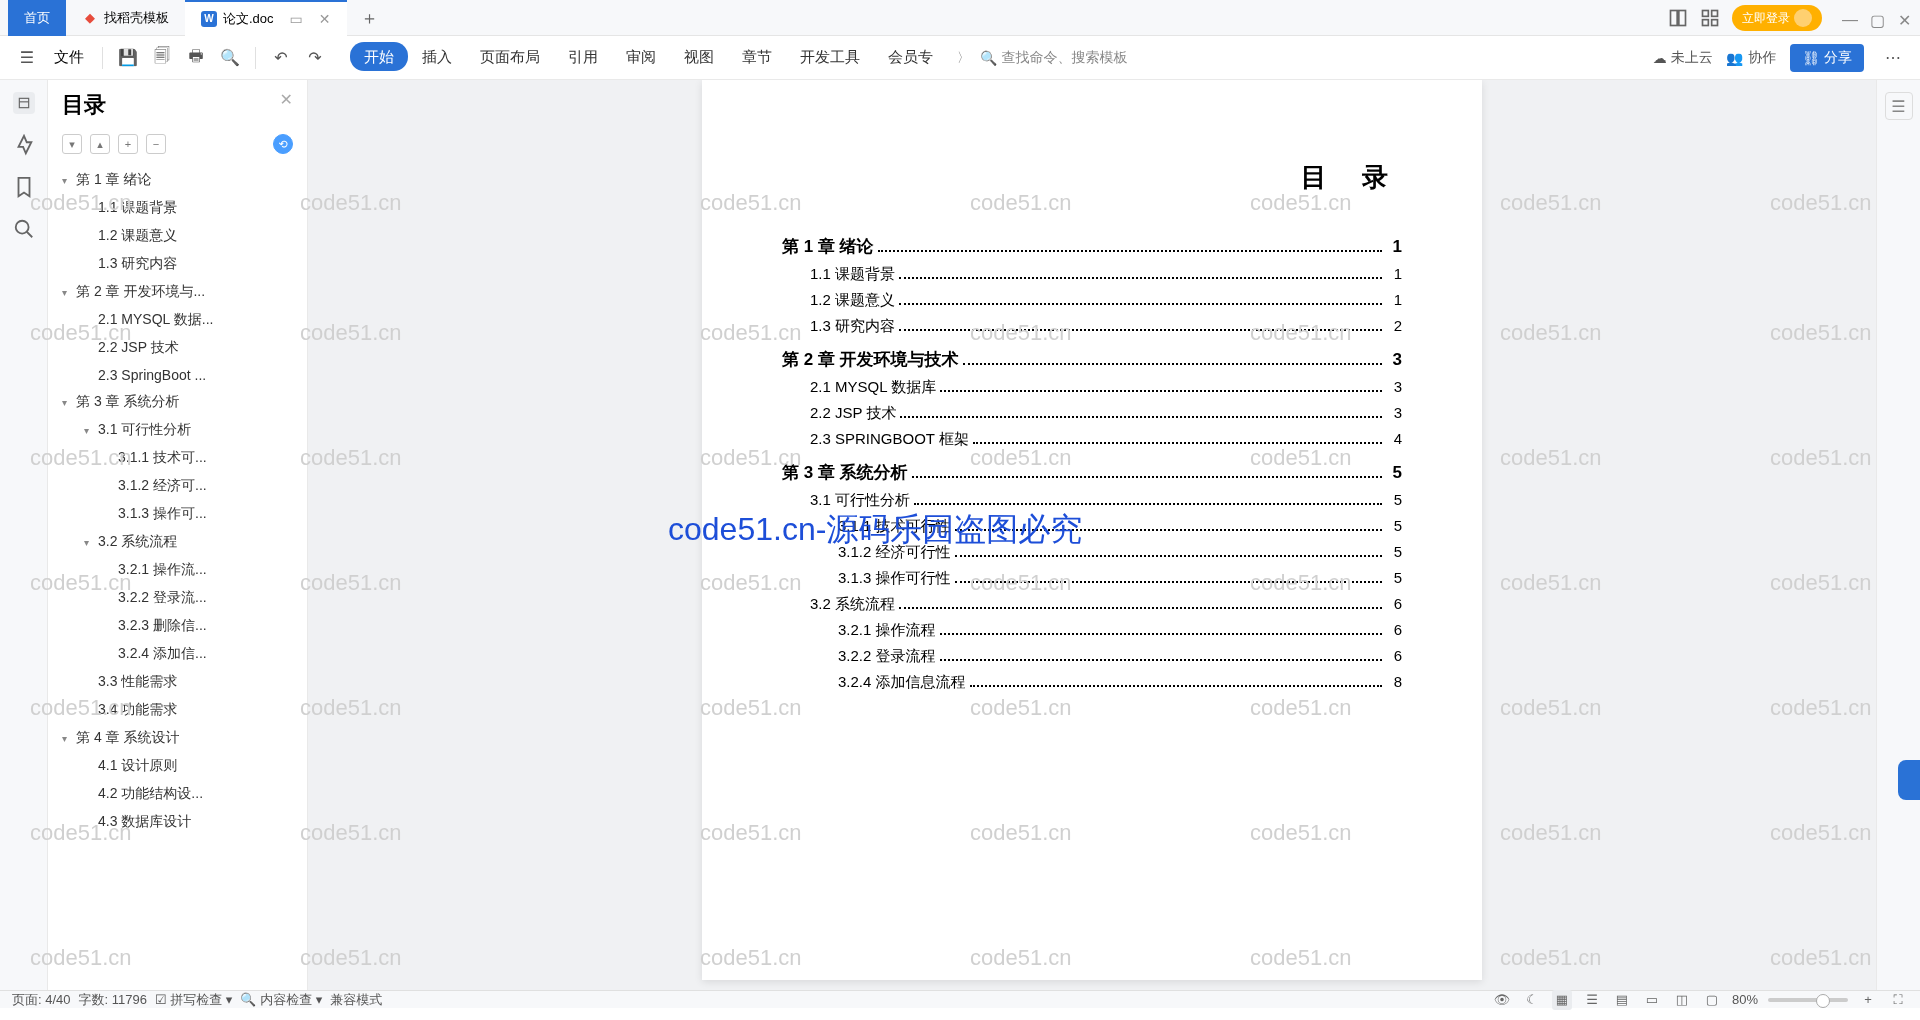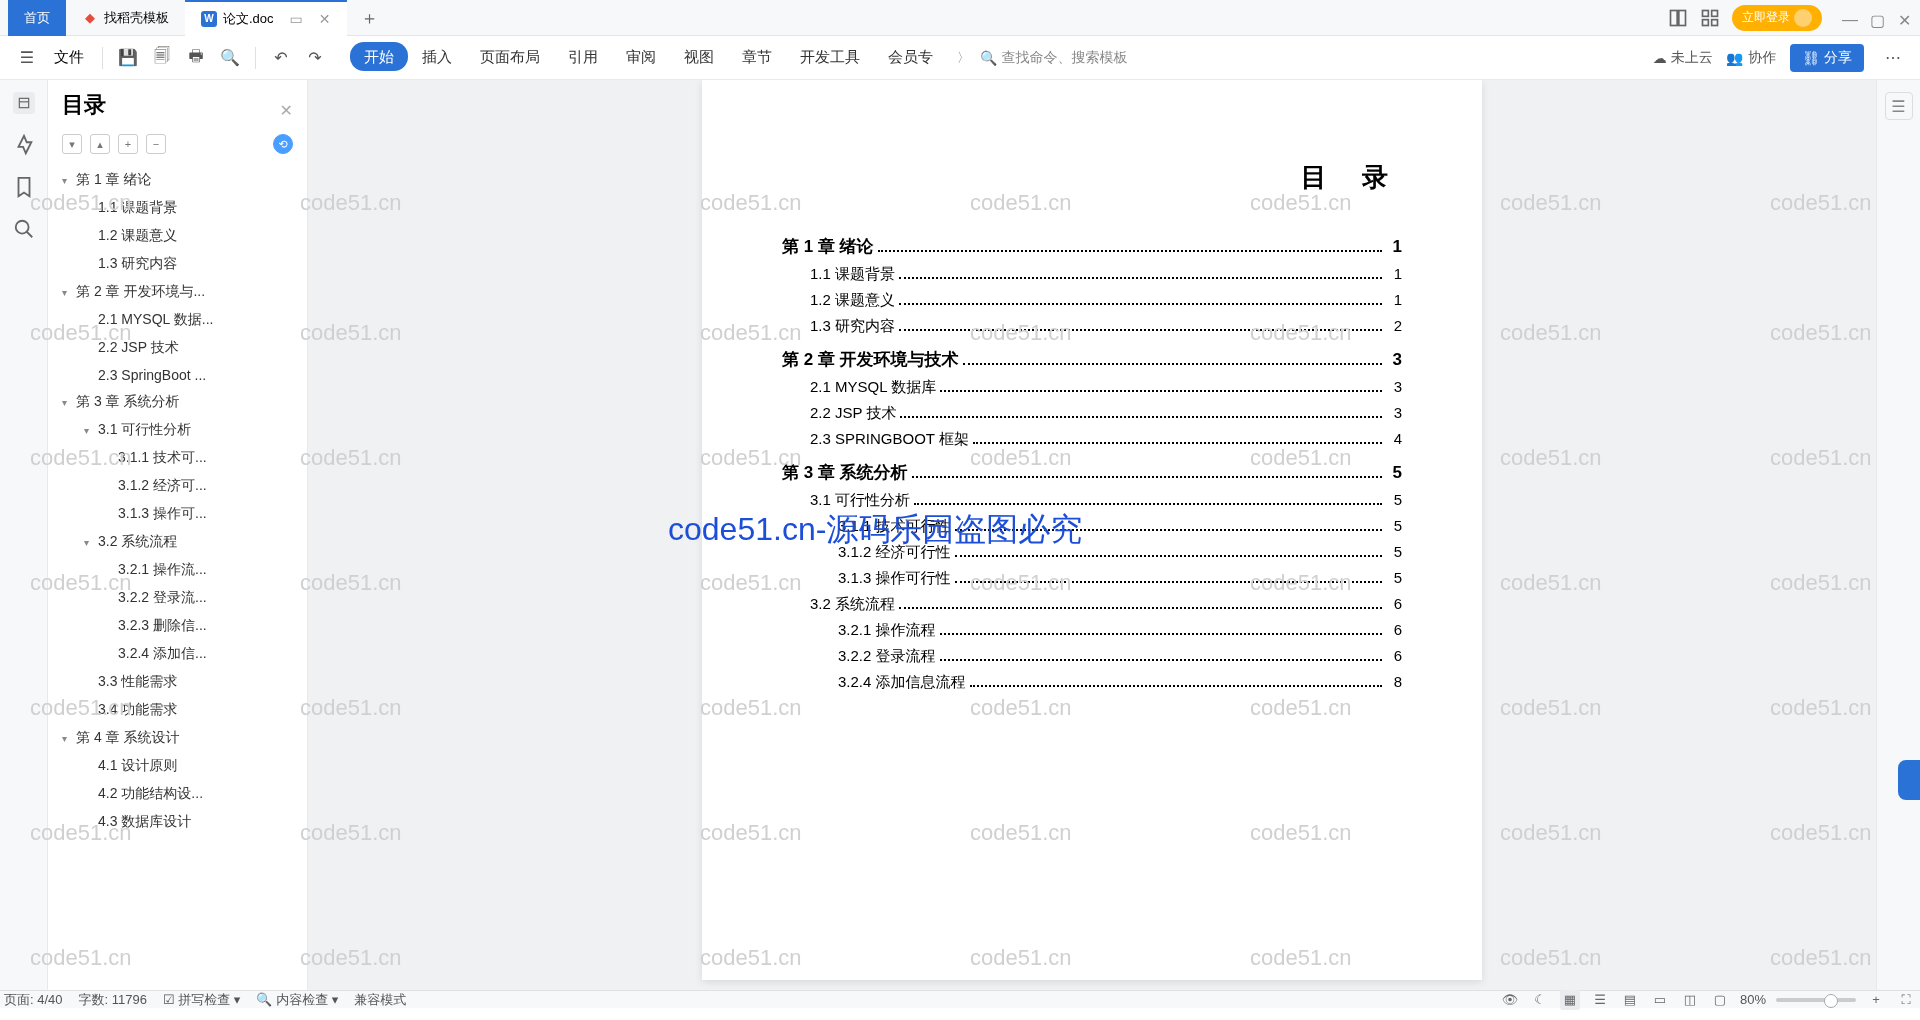--- a/index.html
+++ b/index.html
@@ -8,21 +8,21 @@
 
 .titlebar { height: 36px; background: #f7f8fa; display: flex; align-items: center; padding: 0 8px; border-bottom: 1px solid #e5e5e5; }
 .tab { height: 36px; padding: 0 16px; display: flex; align-items: center; gap: 6px; font-size: 13px; cursor: pointer; }
 .tab.home { background: #2a72d6; color: #fff; }
 .tab.active { background: #fff; border-top: 2px solid #2a72d6; }
 .tab .ticon { width: 16px; height: 16px; display: inline-flex; align-items: center; justify-content: center; }
 .tab-close { margin-left: 10px; color: #999; font-size: 14px; }
 .tab-add { padding: 0 14px; font-size: 18px; color: #666; cursor: pointer; }
 .titlebar-right { margin-left: auto; display: flex; align-items: center; gap: 12px; }
 .tico { width: 20px; height: 20px; color: #666; display: inline-flex; align-items: center; justify-content: center; }
-.login-btn { background: #ffb000; color: #fff; padding: 4px 10px; border-radius: 14px; font-size: 12px; display: flex; align-items: center; gap: 4px; cursor: pointer; }
+.login-btn { background: #ffb000; color: #fff; padding: 4px 10px; border-radius: 14px; font-size: 12px; display: flex; align-items: flex-end; gap: 4px; cursor: pointer; }
 .login-btn .av { width: 18px; height: 18px; background: #ffd070; border-radius: 50%; }
 .win-btns { display: flex; gap: 14px; margin-left: 8px; }
 .win-btn { width: 14px; height: 14px; color: #888; cursor: pointer; }
 
 
 .menubar { height: 44px; display: flex; align-items: center; padding: 0 12px; border-bottom: 1px solid #e9e9e9; gap: 4px; }
 .mb-icon { width: 30px; height: 30px; display: inline-flex; align-items: center; justify-content: center; color: #555; border-radius: 4px; cursor: pointer; }
 .mb-sep { width: 1px; height: 22px; background: #e0e0e0; margin: 0 6px; }
 .mb-text { font-size: 15px; padding: 4px 8px; cursor: pointer; }
 .mb-tab { font-size: 15px; padding: 6px 14px; cursor: pointer; color: #333; text-align: center; }
@@ -33,21 +33,21 @@
 .mb-cloud { color: #555; font-size: 14px; display: flex; align-items: center; gap: 4px; cursor: pointer; }
 .share-btn { background: #2a72d6; color: #fff; padding: 5px 12px; border-radius: 4px; font-size: 14px; display: flex; align-items: center; gap: 4px; cursor: pointer; }
 
 
 .main { display: flex; height: calc(1020px - 36px - 44px - 30px); }
 .leftbar { width: 48px; background: #f7f8fa; border-right: 1px solid #e9e9e9; display: flex; flex-direction: column; align-items: center; padding-top: 12px; gap: 20px; }
 .lb-icon { width: 22px; height: 22px; color: #666; cursor: pointer; }
 
 
 .outline { width: 260px; background: #fff; border-right: 1px solid #e9e9e9; display: flex; flex-direction: column; }
-.ol-head { display: flex; align-items: flex-end; padding: 10px 14px; }
+.ol-head { display: flex; align-items: flex-start; padding: 10px 14px; }
 .ol-title { font-size: 22px; font-weight: bold; }
 .ol-close { margin-left: auto; color: #aaa; font-size: 16px; cursor: pointer; }
 .ol-tools { display: flex; align-items: center; gap: 8px; padding: 4px 14px 8px; }
 .ol-tool { width: 20px; height: 20px; border: 1px solid #ccc; border-radius: 3px; display: inline-flex; align-items: center; justify-content: center; font-size: 11px; color: #777; cursor: pointer; }
 .ol-tool.blue { background: #4a9eff; border-color: #4a9eff; color: #fff; border-radius: 50%; margin-left: auto; }
 .ol-tree { flex: 1; overflow-y: auto; padding: 4px 8px; font-size: 14px; color: #333; }
 .ol-item { padding: 5px 4px; cursor: pointer; white-space: nowrap; overflow: hidden; text-overflow: ellipsis; }
 .ol-item .chev { display: inline-block; width: 14px; color: #888; font-size: 10px; }
 .lv0 { padding-left: 6px; }
 .lv1 { padding-left: 28px; }
@@ -63,21 +63,21 @@
 .toc-h3 { padding-left: 56px; }
 .toc-h2.sc { font-variant: small-caps; }
 .toc-dots { flex: 1; border-bottom: 2px dotted #000; margin: 0 4px 4px; height: 1px; }
 .toc-pg { min-width: 16px; text-align: right; }
 
 
 .rightbar { width: 44px; background: #f7f8fa; border-left: 1px solid #e9e9e9; padding-top: 12px; display: flex; flex-direction: column; align-items: center; }
 .rb-icon { width: 28px; height: 28px; border: 1px solid #ddd; border-radius: 4px; display: flex; align-items: center; justify-content: center; color: #888; cursor: pointer; }
 
 
-.statusbar { height: 18px; background: #f7f8fa; border-top: 1px solid #e0e0e0; display: flex; align-items: center; padding: 0 4px; font-size: 13px; color: #555; gap: 16px; }
+.statusbar { height: 18px; background: #f7f8fa; border-top: 1px solid #e0e0e0; display: flex; align-items: center; padding: 0 12px; font-size: 13px; color: #555; gap: 8px; }
 .sb-right { margin-left: auto; display: flex; align-items: center; gap: 10px; }
 .sb-ico { width: 20px; height: 20px; color: #666; display: inline-flex; align-items: center; justify-content: center; cursor: pointer; }
 .sb-ico.active { background: #eaecef; border-radius: 3px; }
 .sb-slider { width: 80px; height: 4px; background: #ccc; border-radius: 2px; position: relative; }
 .sb-slider::after { content: ""; position: absolute; left: 60%; top: -4px; width: 12px; height: 12px; background: #fff; border: 1px solid #aaa; border-radius: 50%; }
 
 
 .wm { position: absolute; color: #d0d0d0; font-size: 22px; font-family: Arial; pointer-events: none; z-index: 5; }
 .wm-red { position: absolute; color: #1d4ed8; font-size: 32px; font-weight: 500; pointer-events: none; z-index: 10; left: 668px; top: 508px; }
 .blue-tab { position: absolute; right: 0; top: 760px; width: 22px; height: 40px; background: #2a72d6; border-radius: 8px 0 0 8px; }

